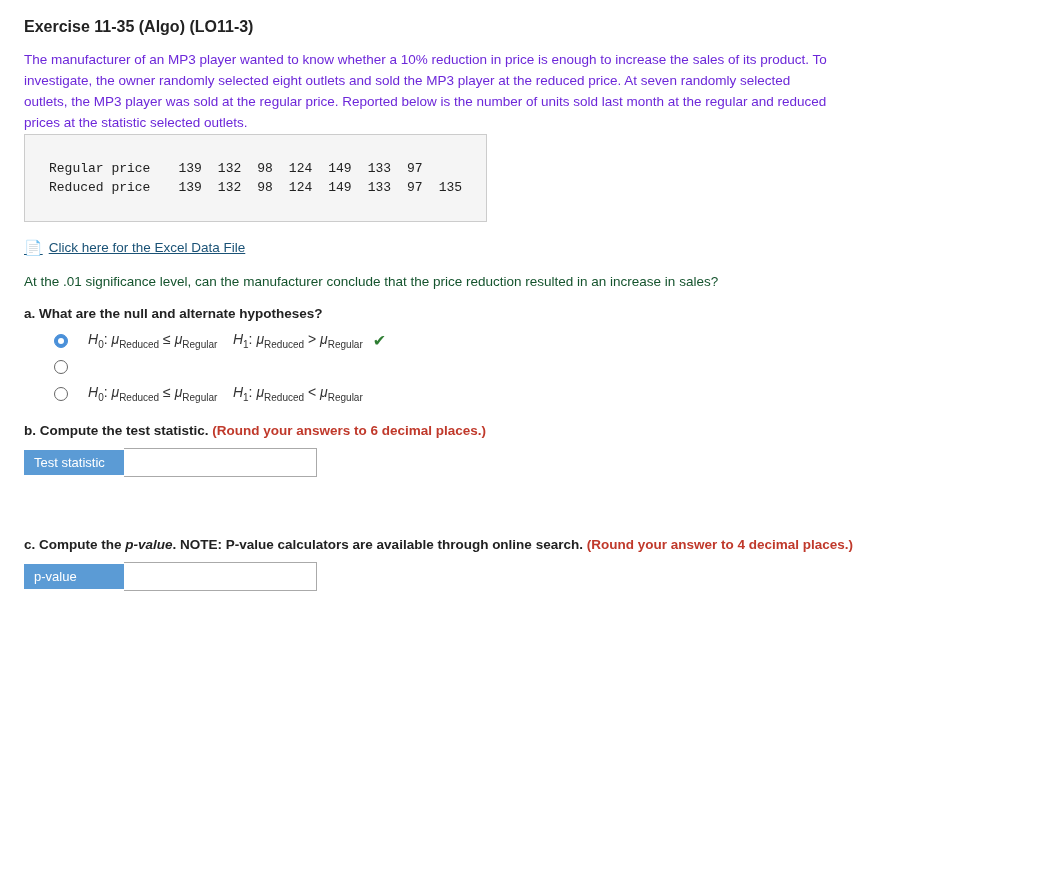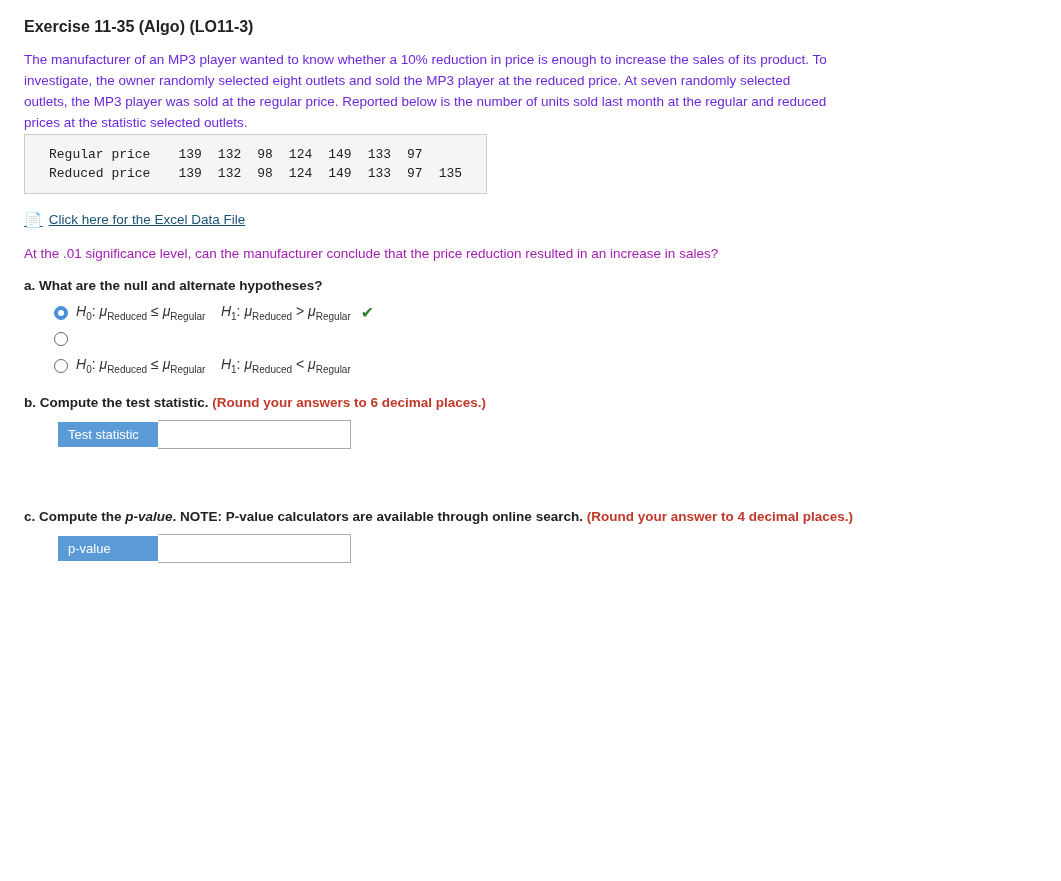--- a/index.html
+++ b/index.html
@@ -17,21 +17,21 @@
       margin-bottom: 14px;
     }
     .description {
       font-size: 13.5px;
       line-height: 1.55;
       color: #6d28d9;
     }
     .data-table-container {
       border: 1px solid #ccc;
       background: #f5f5f5;
-      padding: 10px 16px;
+      padding: 24px 16px;
       display: inline-block;
       margin-bottom: 14px;
       min-width: 420px;
     }
     .data-table {
       border-collapse: collapse;
       font-family: 'Courier New', monospace;
       font-size: 13px;
     }
     .data-table td {
@@ -51,21 +51,21 @@
       gap: 6px;
       cursor: pointer;
     }
     .excel-link-icon {
       font-size: 15px;
     }
     .question-text {
       font-size: 13.5px;
       line-height: 1.6;
       margin-bottom: 14px;
-      color: #a21caf;
+      color: #14532d;
     }
     .part-label {
       font-weight: bold;
       font-size: 13.5px;
       margin-bottom: 10px;
       color: #222;
     }
     .hypotheses-section {
       margin: 8px 0 20px 30px;
     }
@@ -97,39 +97,39 @@
       left: 50%;
       transform: translate(-50%, -50%);
       width: 6px;
       height: 6px;
       border-radius: 50%;
       background: #fff;
     }
     .hypothesis-text {
       font-size: 14px;
       color: #333;
+      margin-left: 12px;
     }
     .check-icon {
       color: #2e7d32;
       font-size: 16px;
       margin-left: 2px;
     }
     .compute-section {
       margin-bottom: 18px;
     }
     .bold-red {
       color: #c0392b;
       font-weight: bold;
     }
     .input-row {
       display: flex;
       align-items: center;
       margin-top: 10px;
       gap: 0;
-      margin-left: 34px;
     }
     .input-label {
       background: #5b9bd5;
       color: #fff;
       font-size: 13px;
       padding: 5px 10px;
       display: inline-block;
       min-width: 100px;
       text-align: left;
     }

